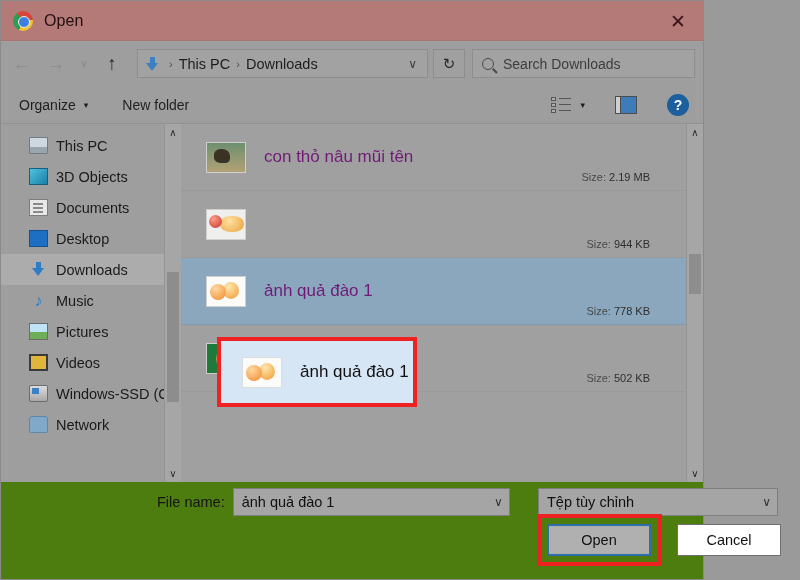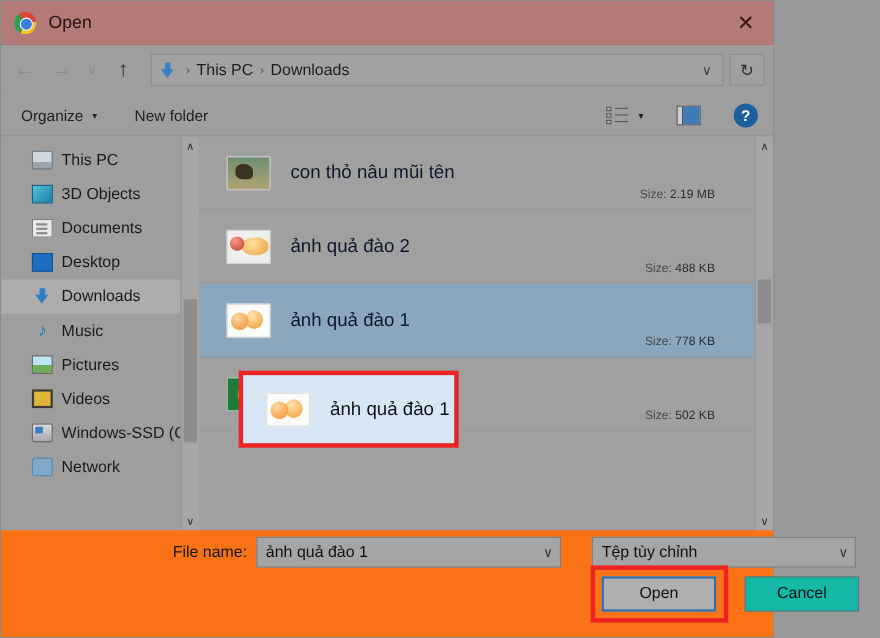--- a/index.html
+++ b/index.html
@@ -216,34 +216,34 @@
   .th-peach::before { content:""; position:absolute; left:17px; top:7px; width:16px; height:15px; border-radius:50%; background: radial-gradient(circle at 40% 30%, #fff0d0, #eec068); }
   .th-peach2 { background: #efefed; }
   .th-peach2::after { content:""; position:absolute; left:2px; top:5px; width:13px; height:13px; border-radius:50%; background: radial-gradient(circle at 35% 30%, #ff9c8a, #c3332a); }
   .th-peach2::before { content:""; position:absolute; left:13px; top:6px; width:24px; height:16px; border-radius:45%; background: radial-gradient(circle at 40% 30%, #ffe0a0, #e8a23c); }
   .th-peach1 { background: #fbfbf9; }
   .th-peach1::after { content:""; position:absolute; left:3px; top:7px; width:16px; height:16px; border-radius:50%; background: radial-gradient(circle at 35% 28%, #ffd9a0, #f08a2e); }
   .th-peach1::before { content:""; position:absolute; left:16px; top:5px; width:16px; height:17px; border-radius:50%; background: radial-gradient(circle at 38% 28%, #ffe6ae, #ef9a33); }
   .th-squirrel { background: #1f7a3a; }
   .th-squirrel::after { content:""; position:absolute; left:9px; top:5px; width:20px; height:20px; border-radius:50% 45% 55% 50%; background: radial-gradient(circle at 40% 35%, #d8b887, #8a6438); }
 
-  .fname { margin-left: 18px; font-size: 17px; color: #0f172a; white-space: nowrap; }
+  .fname { margin-left: 18px; font-size: 17px; color: #701a75; white-space: nowrap; }
   .fsize {
     position: absolute; right: 36px; bottom: 7px;
     font-size: 11px; color: #2e2e2e;
   }
   .fsize .lab { color: #4a4a4a; }
 
   .list-scroll {
     position: absolute; right: 0; top: 0; bottom: 0; width: 17px;
     background: #a6a6a6; border-left: 1px solid #949494;
   }
 
   
-  .footer { height: 97px; min-height: 97px; background: #f97316; position: relative; }
+  .footer { height: 97px; min-height: 97px; background: #4d7c0f; position: relative; }
   .fn-row {
     position: absolute; left: 0; right: 0; top: 6px;
     display: flex; align-items: center; padding-left: 156px;
   }
   .fn-label { font-size: 14.5px; color: #151515; margin-right: 8px; }
   .fn-input {
     width: 277px; height: 28px;
     background: #a5a5a5; border: 1px solid #7e7e7e;
     display: flex; align-items: center; padding: 0 6px 0 8px;
   }
@@ -254,21 +254,21 @@
     position: absolute; left: 537px; top: 6px;
     width: 240px; height: 28px;
     background: #a5a5a5; border: 1px solid #7e7e7e;
     display: flex; align-items: center; padding: 0 6px 0 8px;
   }
   .ft-val { font-size: 14.5px; color: #111; flex: 1 1 auto; white-space: nowrap; }
 
   .btn {
     position: absolute;
     width: 104px; height: 32px;
-    background: #14b8a6; border: 1px solid #707070;
+    background: #ffffff; border: 1px solid #707070;
     display: flex; align-items: center; justify-content: center;
     font-size: 14.5px; color: #111;
   }
   .btn-open { left: 546px; top: 523px; border: 2px solid #2f6ea8; background: #b0b0b0; }
   .btn-cancel { left: 676px; top: 523px; }
 
   
   .annot {
     position: absolute; border: 4px solid #ee2222;
     pointer-events: none; z-index: 20;
@@ -304,20 +304,24 @@
       <span class="dl-arrow"></span>
       <span class="crumb-sep">›</span>
       <span class="crumb">This PC</span>
       <span class="crumb-sep">›</span>
       <span class="crumb">Downloads</span>
       <span class="addr-caret">∨</span>
     </div>
 
     <div class="refresh-btn">↻</div>
 
+    <div class="searchbox">
+      <span class="mag"></span>
+      <span class="search-ph">Search Downloads</span>
+    </div>
   </div>
 
   <div class="cmdbar">
     <span class="cmd-item">Organize</span>
     <span class="cmd-caret">▾</span>
     <span class="cmd-item">New folder</span>
 
     <div class="cmd-right">
       <span class="view-ico">
         <i style="top:0"></i>
@@ -395,24 +399,23 @@
           <span class="fname">con thỏ nâu mũi tên</span>
           <span class="fsize">
             <span class="lab">Size:</span>
             <span>2.19 MB</span>
           </span>
         </div>
 
 
         <div class="filerow">
           <span class="thumb th-peach2"></span>
-          <span class="fname">ảnh quả đào 2</span>
           <span class="fsize">
             <span class="lab">Size:</span>
-            <span>488 KB</span>
+            <span>944 KB</span>
           </span>
         </div>
 
         <div class="filerow sel">
           <span class="thumb th-peach1"></span>
           <span class="fname">ảnh quả đào 1</span>
           <span class="fsize">
             <span class="lab">Size:</span>
             <span>778 KB</span>
           </span>

